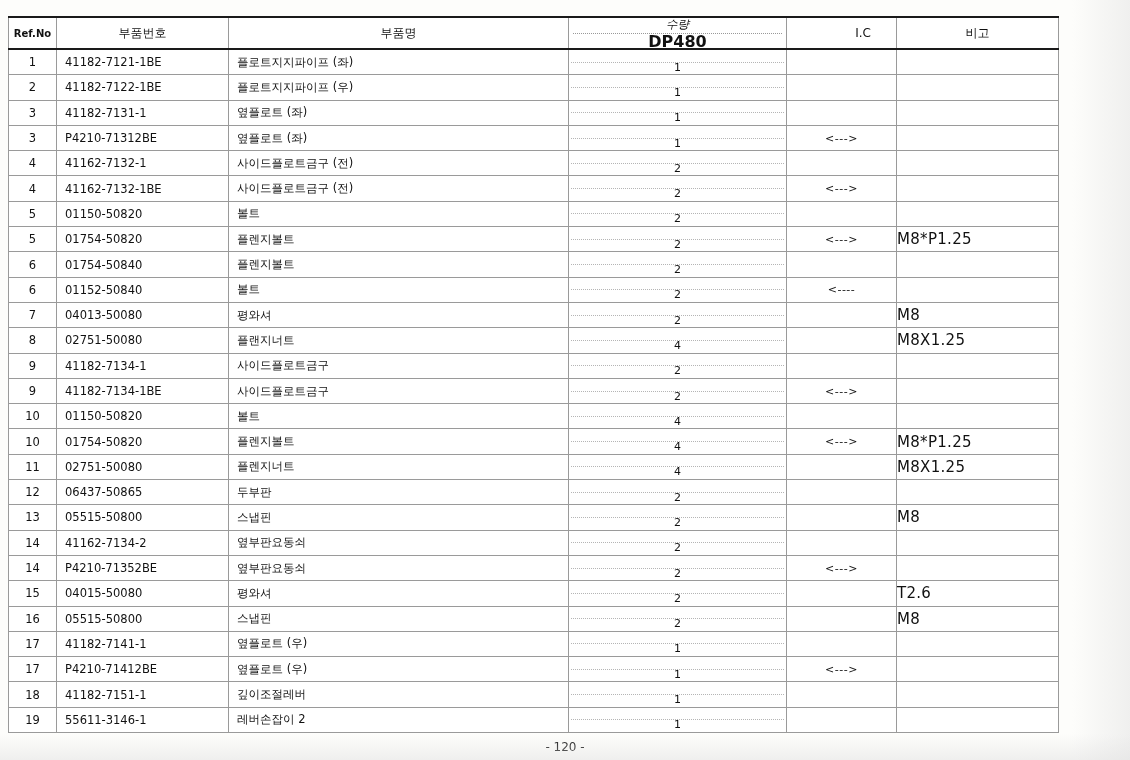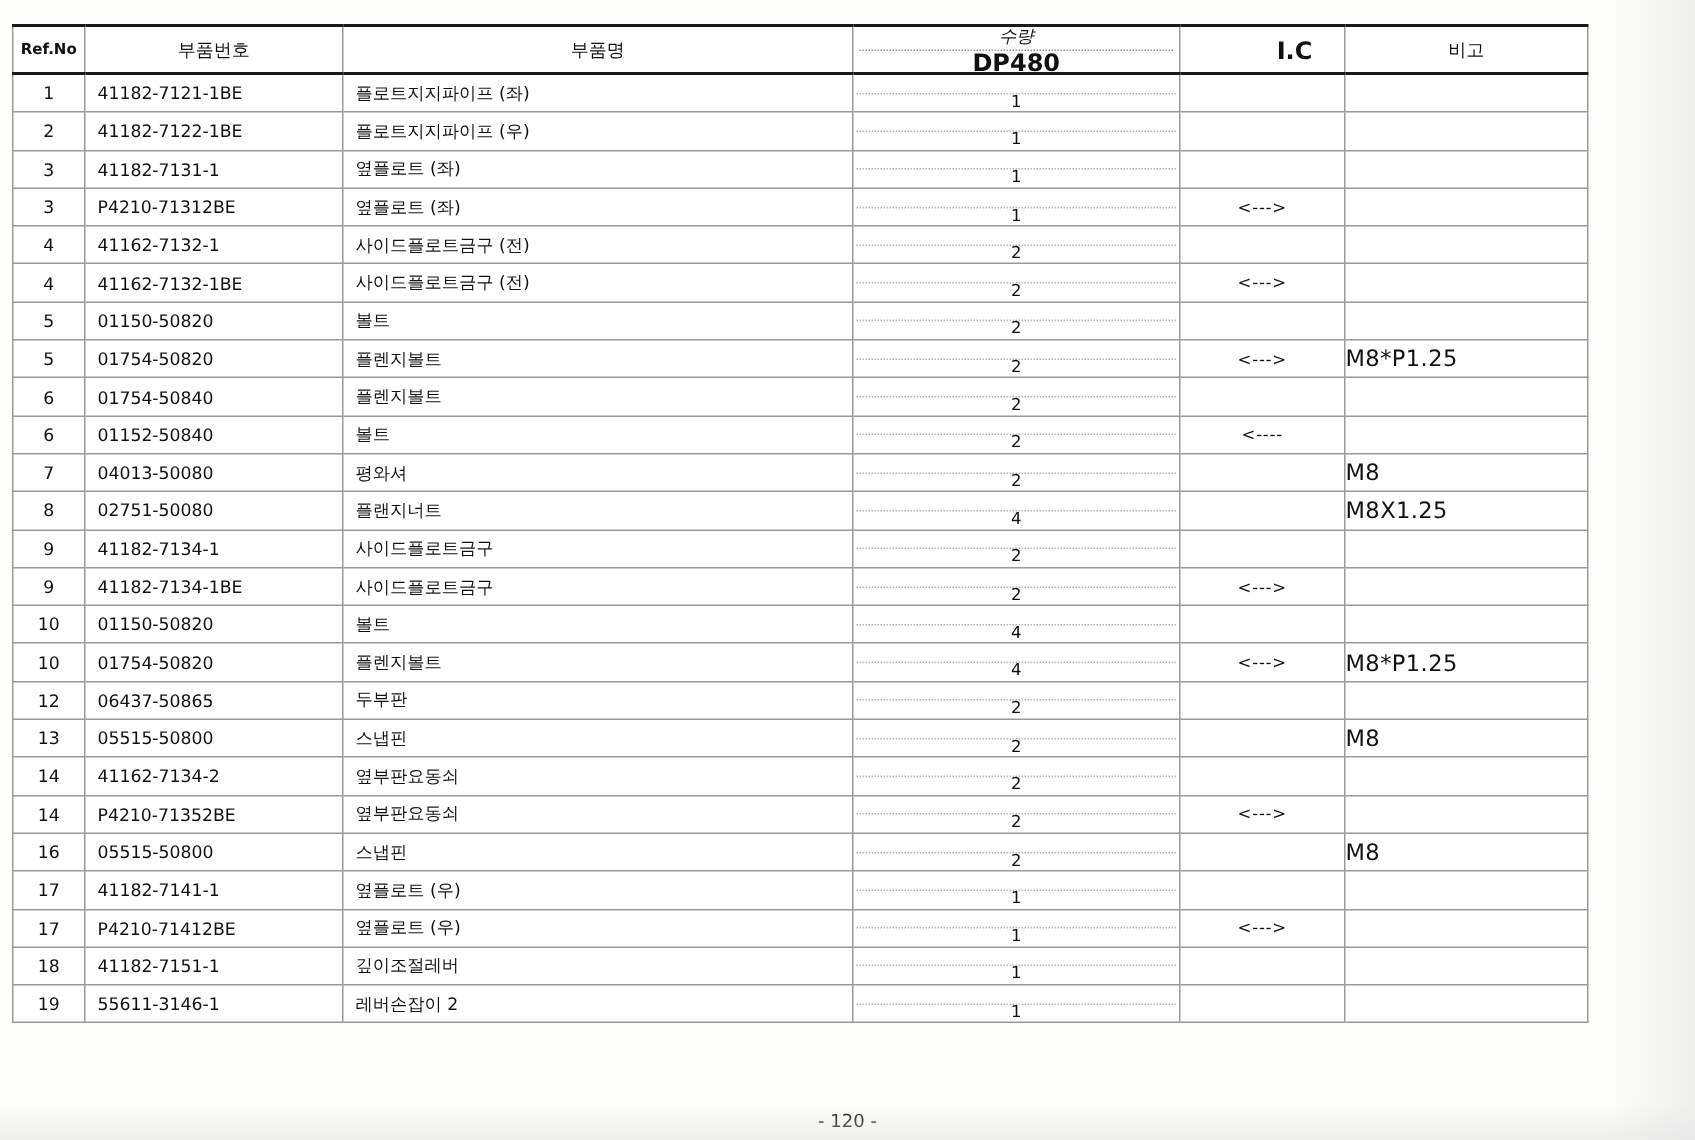--- a/index.html
+++ b/index.html
@@ -45,22 +45,22 @@
     border-top: 2px solid #1a1a1a;
     border-bottom: 2px solid #1a1a1a;
     font-size: 12px;
     text-align: center;
   }
   .parts-table thead th.th-refno {
     font-weight: bold;
     font-size: 10px;
   }
   .parts-table thead th.th-ic {
-    font-weight: bold;
-    font-size: 16px;
+    font-weight: normal;
+    font-size: 12px;
     padding-left: 43px;
   }
   
   col.c-ref   { width: 48px; }
   col.c-num   { width: 172px; }
   col.c-name  { width: 340px; }
   col.c-qty   { width: 218px; }
   col.c-ic    { width: 110px; }
   col.c-note  { width: 162px; }
 
@@ -339,20 +339,31 @@
           <td class="num">01754-50820</td>
           <td class="name">플렌지볼트</td>
           <td class="qty">
             <span class="qtydots"></span>
             <span class="qtyval">4</span>
           </td>
           <td class="ic">&lt;---&gt;</td>
           <td class="note">M8*P1.25</td>
         </tr>
         <tr>
+          <td class="ref">11</td>
+          <td class="num">02751-50080</td>
+          <td class="name">플렌지너트</td>
+          <td class="qty">
+            <span class="qtydots"></span>
+            <span class="qtyval">4</span>
+          </td>
+          <td class="ic"></td>
+          <td class="note">M8X1.25</td>
+        </tr>
+        <tr>
           <td class="ref">12</td>
           <td class="num">06437-50865</td>
           <td class="name">두부판</td>
           <td class="qty">
             <span class="qtydots"></span>
             <span class="qtyval">2</span>
           </td>
           <td class="ic"></td>
           <td class="note"></td>
         </tr>
@@ -383,20 +394,31 @@
           <td class="num">P4210-71352BE</td>
           <td class="name">옆부판요동쇠</td>
           <td class="qty">
             <span class="qtydots"></span>
             <span class="qtyval">2</span>
           </td>
           <td class="ic">&lt;---&gt;</td>
           <td class="note"></td>
         </tr>
         <tr>
+          <td class="ref">15</td>
+          <td class="num">04015-50080</td>
+          <td class="name">평와셔</td>
+          <td class="qty">
+            <span class="qtydots"></span>
+            <span class="qtyval">2</span>
+          </td>
+          <td class="ic"></td>
+          <td class="note">T2.6</td>
+        </tr>
+        <tr>
           <td class="ref">16</td>
           <td class="num">05515-50800</td>
           <td class="name">스냅핀</td>
           <td class="qty">
             <span class="qtydots"></span>
             <span class="qtyval">2</span>
           </td>
           <td class="ic"></td>
           <td class="note">M8</td>
         </tr>

